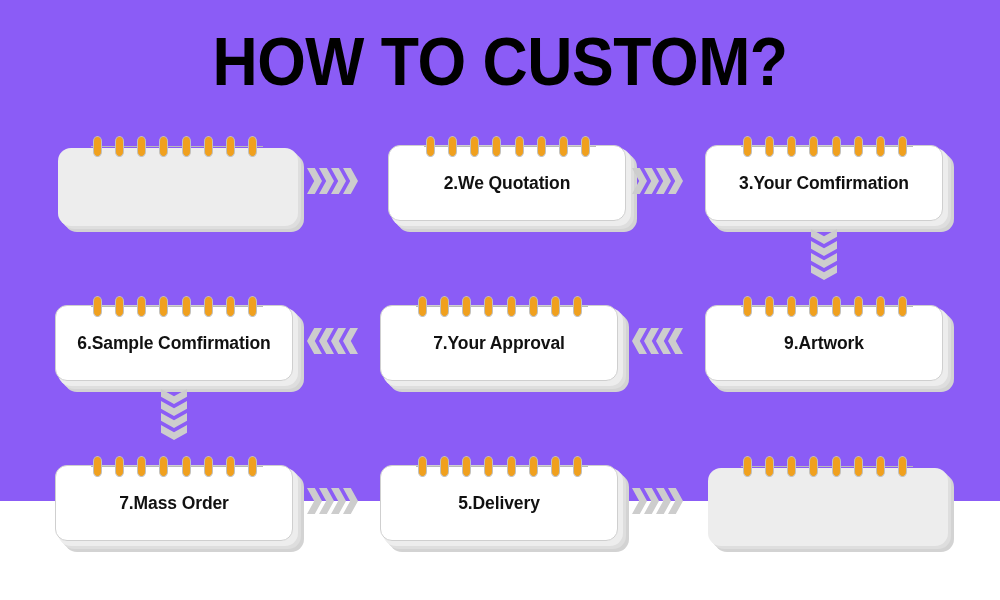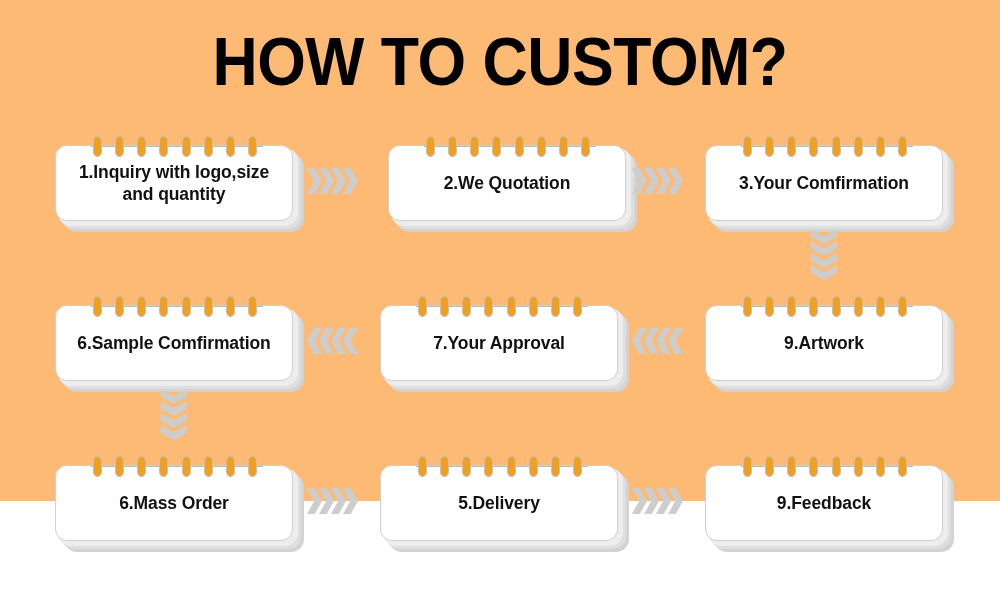--- a/index.html
+++ b/index.html
@@ -16,21 +16,21 @@
     font-family: "Liberation Sans", sans-serif;
     -webkit-font-smoothing: antialiased;
   }
 
   #canvas {
     position: absolute;
     left: 0;
     top: 0;
     width: 1000px;
     height: 501px;
-    background: #fdba74;
+    background: #8b5cf6;
   }
 
   
   .page-title {
     position: absolute;
     left: 0;
     top: 22px;
     width: 1000px;
     text-align: center;
     font-family: "Liberation Sans Narrow", "Liberation Sans", sans-serif;
@@ -164,24 +164,20 @@
 
 <div id="canvas">
 
   <div class="page-title">HOW TO CUSTOM?</div>
 
   <div id="steps-layer">
       <div class="card-wrap" style="left: 55px; top: 145px;">
         <div class="shadow-slab slab-3"></div>
         <div class="shadow-slab slab-2"></div>
         <div class="shadow-slab slab-1"></div>
-        <div class="card">
-          <div class="card-label">1.Inquiry with logo,size
-and quantity</div>
-        </div>
         <div class="rings">
           <div class="ring-bar"></div>
           <div class="ring" style="left: 0px;"></div>
           <div class="ring" style="left: 22px;"></div>
           <div class="ring" style="left: 44px;"></div>
           <div class="ring" style="left: 66px;"></div>
           <div class="ring" style="left: 89px;"></div>
           <div class="ring" style="left: 111px;"></div>
           <div class="ring" style="left: 133px;"></div>
           <div class="ring" style="left: 155px;"></div>
@@ -280,21 +276,21 @@
           <div class="ring" style="left: 111px;"></div>
           <div class="ring" style="left: 133px;"></div>
           <div class="ring" style="left: 155px;"></div>
         </div>
       </div>
       <div class="card-wrap" style="left: 55px; top: 465px;">
         <div class="shadow-slab slab-3"></div>
         <div class="shadow-slab slab-2"></div>
         <div class="shadow-slab slab-1"></div>
         <div class="card">
-          <div class="card-label">6.Mass Order</div>
+          <div class="card-label">7.Mass Order</div>
         </div>
         <div class="rings">
           <div class="ring-bar"></div>
           <div class="ring" style="left: 0px;"></div>
           <div class="ring" style="left: 22px;"></div>
           <div class="ring" style="left: 44px;"></div>
           <div class="ring" style="left: 66px;"></div>
           <div class="ring" style="left: 89px;"></div>
           <div class="ring" style="left: 111px;"></div>
           <div class="ring" style="left: 133px;"></div>
@@ -317,23 +313,20 @@
           <div class="ring" style="left: 89px;"></div>
           <div class="ring" style="left: 111px;"></div>
           <div class="ring" style="left: 133px;"></div>
           <div class="ring" style="left: 155px;"></div>
         </div>
       </div>
       <div class="card-wrap" style="left: 705px; top: 465px;">
         <div class="shadow-slab slab-3"></div>
         <div class="shadow-slab slab-2"></div>
         <div class="shadow-slab slab-1"></div>
-        <div class="card">
-          <div class="card-label">9.Feedback</div>
-        </div>
         <div class="rings">
           <div class="ring-bar"></div>
           <div class="ring" style="left: 0px;"></div>
           <div class="ring" style="left: 22px;"></div>
           <div class="ring" style="left: 44px;"></div>
           <div class="ring" style="left: 66px;"></div>
           <div class="ring" style="left: 89px;"></div>
           <div class="ring" style="left: 111px;"></div>
           <div class="ring" style="left: 133px;"></div>
           <div class="ring" style="left: 155px;"></div>

